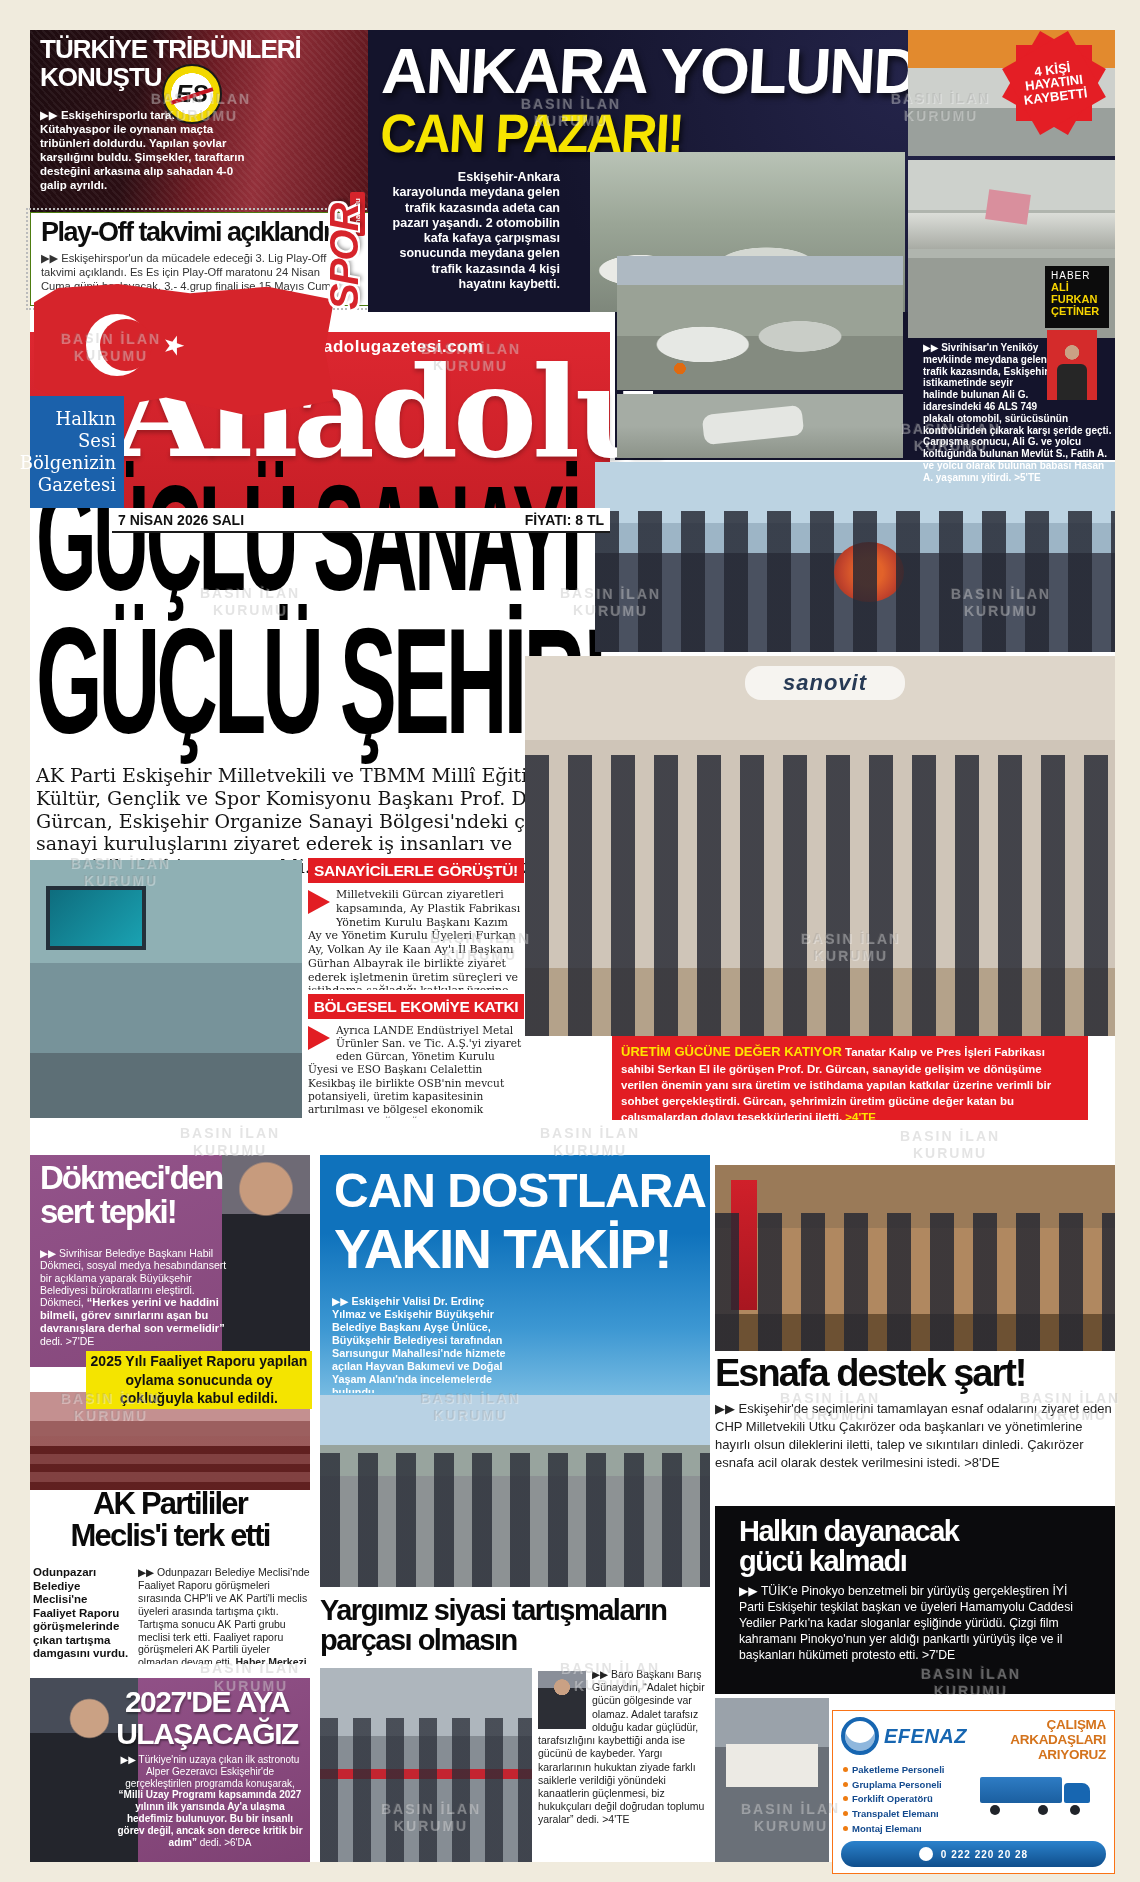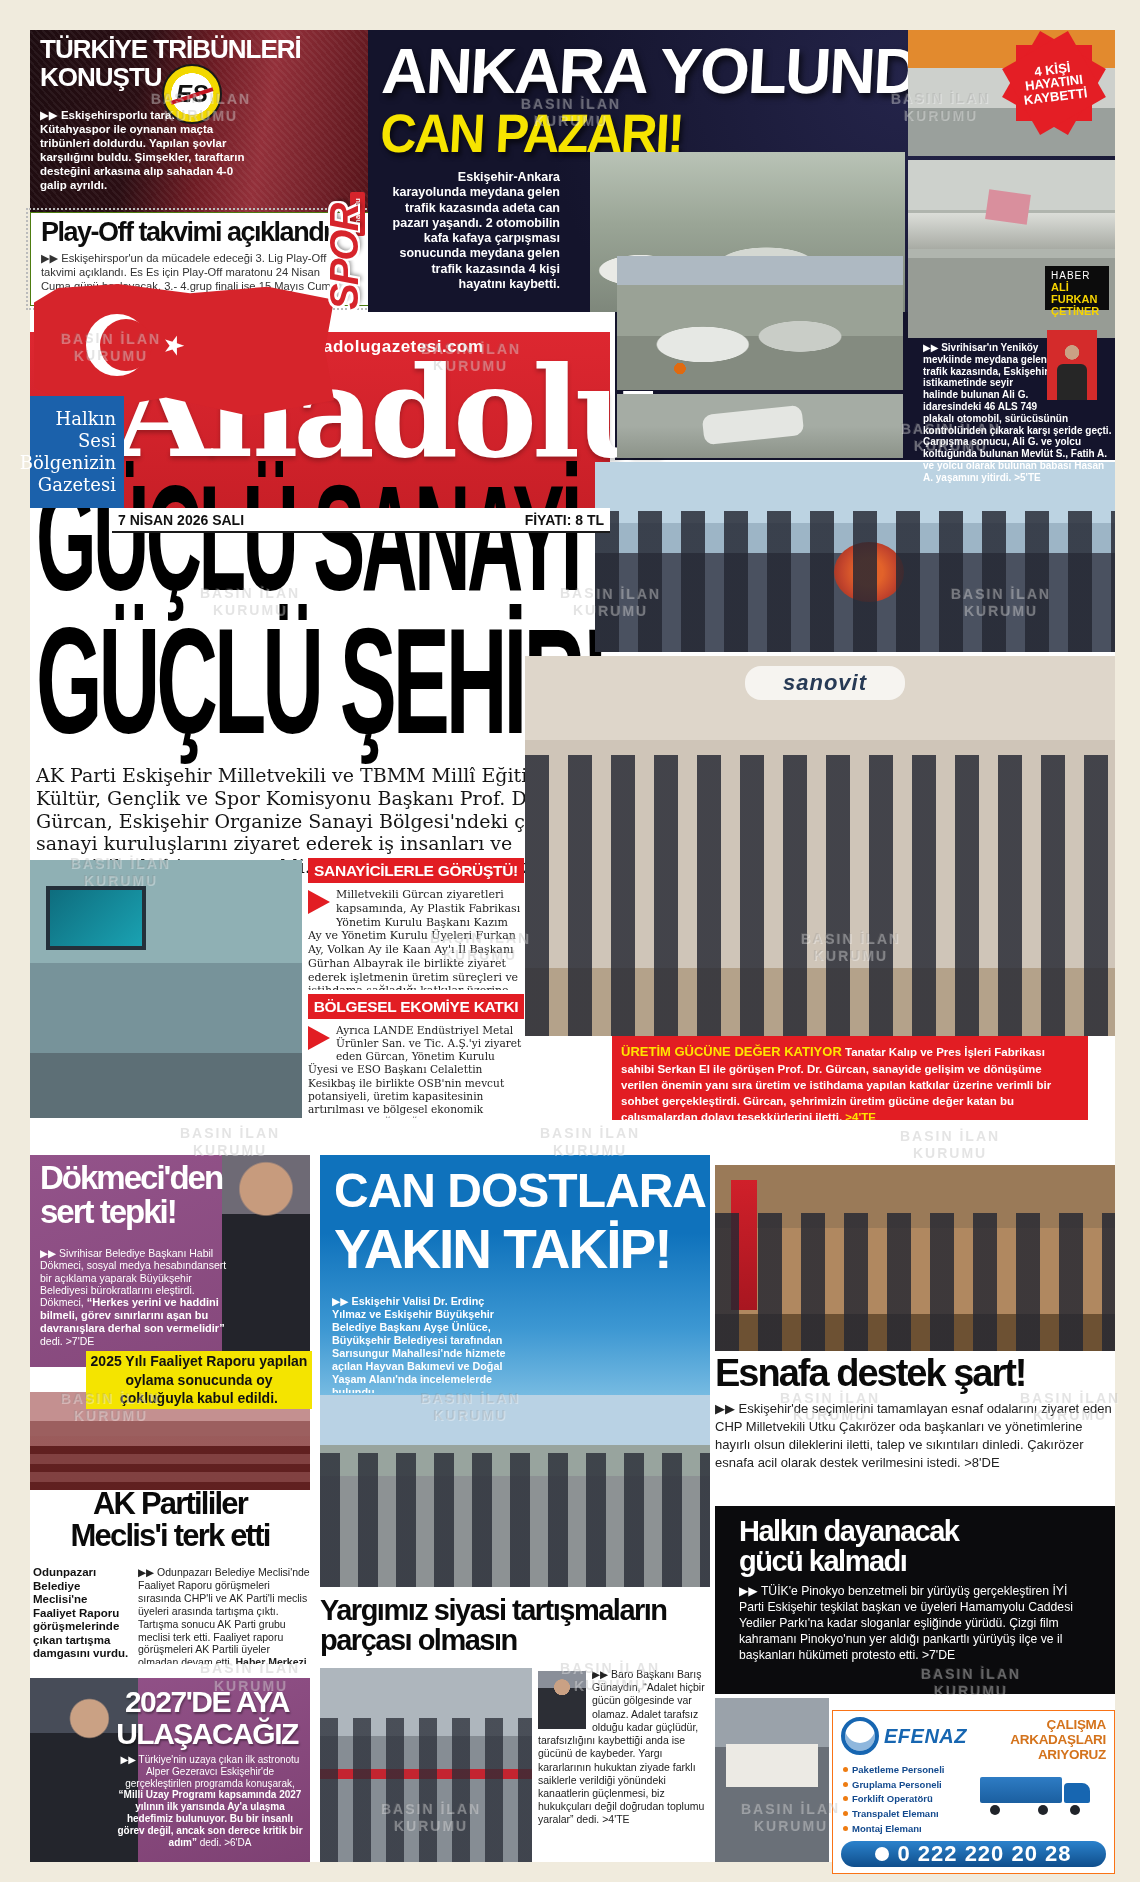--- a/index.html
+++ b/index.html
@@ -73,21 +73,21 @@
   .ank-ext{left:615px;top:312px;width:500px;height:148px;background:#14142c;}
   .ph-crashA{left:617px;top:256px;width:286px;height:134px;z-index:3;
      background:linear-gradient(180deg,#aeb9c2 0 22%,#9aa296 22% 60%,#848b80 60% 100%);}
   .ph-crashA::before{content:"";position:absolute;inset:0;background:
      radial-gradient(ellipse 78px 30px at 30% 66%,#e6e8e4 58%,transparent 60%),
      radial-gradient(ellipse 70px 26px at 64% 60%,#c9cdc7 58%,transparent 60%),
      radial-gradient(circle 6px at 22% 84%,#e06a10 95%,transparent 100%);}
   .ph-crashB{left:617px;top:394px;width:286px;height:64px;z-index:3;
      background:linear-gradient(180deg,#a5aca4 0 50%,#8c9389 100%);}
   .ph-crashB::before{content:"";position:absolute;left:30%;top:25%;width:100px;height:30px;border-radius:10px;background:#e4e6e2;transform:rotate(-6deg);}
-  .byl-box{left:1045px;top:266px;width:64px;height:44px;background:#0c0c0c;z-index:6;padding:4px 10px 0 6px;box-sizing:border-box;}
+  .byl-box{left:1045px;top:266px;width:64px;height:62px;background:#0c0c0c;z-index:6;padding:4px 10px 0 6px;box-sizing:border-box;}
   .byl-label{color:#fff;font-size:10px;letter-spacing:1px;}
   .byl-name{color:#f6d400;font-weight:bold;font-size:11px;line-height:1.1;width:54px;}
   .byl-photo{left:1047px;top:330px;width:50px;height:70px;z-index:6;
      background:radial-gradient(circle at 50% 32%,#caa184 13%,rgba(0,0,0,0) 14%),linear-gradient(180deg,#d42b2b 0 100%);}
   .byl-photo::after{content:"";position:absolute;left:10px;top:34px;width:30px;height:36px;background:#262626;border-radius:6px 6px 0 0;}
   .ext-body{left:923px;top:342px;width:192px;height:116px;z-index:5;color:#fff;font-weight:bold;
      font-size:10px;line-height:1.18;}
   .ext-body .fl{float:right;width:66px;height:60px;}
 
   
@@ -229,21 +229,21 @@
      line-height:1.12;color:#d4731c;letter-spacing:-.3px;}
   .ad-items{position:absolute;left:10px;top:52px;width:118px;}
   .ad-item{font-weight:bold;font-size:9.5px;color:#134a8e;line-height:1.55;white-space:nowrap;}
   .ad-item::before{content:"";display:inline-block;width:5px;height:5px;border-radius:50%;background:#ee7c12;margin-right:4px;vertical-align:1px;}
   .truck{position:absolute;right:14px;top:62px;width:120px;height:44px;}
   .truck .trail{position:absolute;left:0;top:4px;width:82px;height:26px;background:linear-gradient(180deg,#2e7cc4,#1b5fa0);border-radius:2px;}
   .truck .cab{position:absolute;left:84px;top:10px;width:26px;height:20px;background:#1766b1;border-radius:4px 8px 2px 2px;}
   .truck .w{position:absolute;bottom:2px;width:10px;height:10px;border-radius:50%;background:#20242a;}
   .truck .w1{left:10px;} .truck .w2{left:58px;} .truck .w3{left:90px;}
   .ad-phone{position:absolute;left:8px;right:8px;bottom:6px;height:26px;border-radius:13px;
-     background:linear-gradient(180deg,#2b82cc,#0f4e8c);color:#fff;font-weight:bold;font-size:22px;
+     background:linear-gradient(180deg,#2b82cc,#0f4e8c);color:#fff;font-weight:bold;font-size:10px;
      display:flex;align-items:center;justify-content:center;letter-spacing:1px;}
   .ad-phone::before{content:"";width:14px;height:14px;border-radius:50%;background:#fff;margin-right:8px;}
 
   
   #wm-layer{position:absolute;inset:0;pointer-events:none;z-index:8;}
   .wm{position:absolute;font-weight:bold;font-size:14px;line-height:1.2;color:rgba(130,130,130,.22);
      text-shadow:1px 1px 0 rgba(255,255,255,.35);letter-spacing:2px;text-align:center;}
 </style>
 </head>
 <body>

